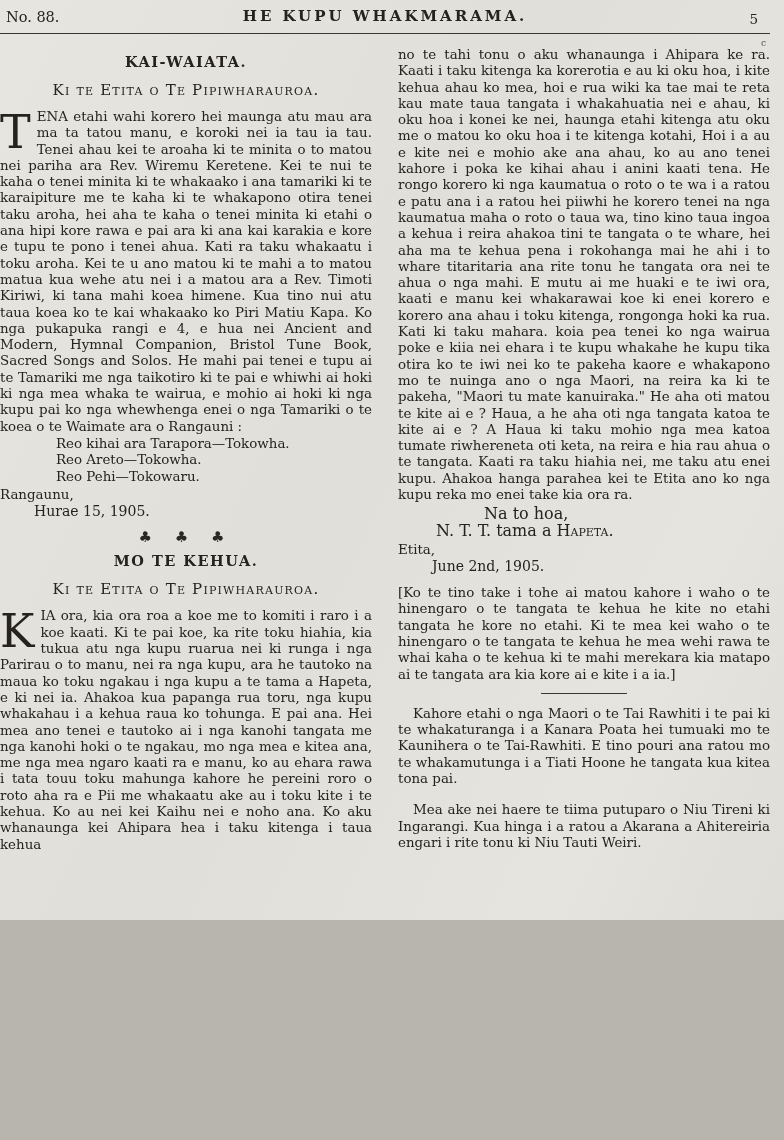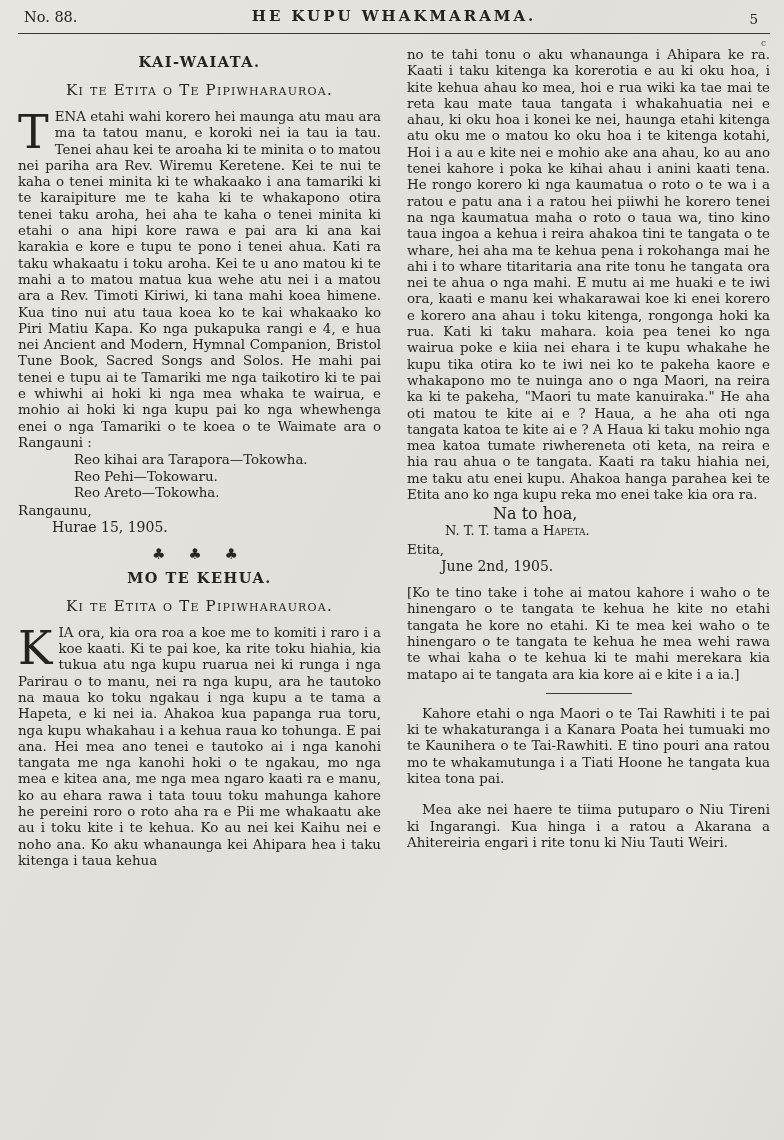--- a/index.html
+++ b/index.html
@@ -3,22 +3,22 @@
 <meta charset="utf-8">
 <style>
   * { margin:0; padding:0; box-sizing:border-box; }
   html,body { width:784px; height:1140px; }
   body {
     font-family:"DejaVu Serif","Liberation Serif",serif;
     background:#b8b5af;
   }
   .page {
     position:relative;
-    width:784px; height:1140px;
-    padding:7px 14px 0 18px;
+    width:784px; height:920px;
+    padding:7px 14px 0 0;
     background:linear-gradient(115deg,#e7e5e0 0%,#e1dfda 45%,#e6e4df 80%,#deddd8 100%);
     color:#26231e;
     overflow:hidden;
   }
   
   .masthead { position:relative; height:22px; }
   .issue { position:absolute; left:6px; top:2px; font-size:14.5px; }
   .title  { position:absolute; left:0; right:0; top:0; text-align:center;
             font-size:15px; font-weight:bold; letter-spacing:3px; }
   .pageno { position:absolute; right:12px; top:4px; font-size:13.5px; }
@@ -36,21 +36,21 @@
                 letter-spacing:1.2px; margin-bottom:10px; }
   .justified { font-size:13.4px; line-height:16.3px; text-align:justify; }
   .dropcap { float:left; font-size:46px; line-height:40px; padding:3px 6px 0 0; }
   .verse { margin:1px 0 1px 56px; font-size:13.4px; line-height:16.3px; }
   .place { font-size:13.4px; line-height:16.3px; margin-top:2px; }
   .date  { font-size:14px; line-height:16.3px; margin-left:34px; }
   .clubs { text-align:center; font-size:15px; letter-spacing:9px;
            margin:9px 0 4px; color:#2b2823; }
   
   .signoff    { font-size:16px; line-height:16.6px; margin:3px 0 0 86px; }
-  .signature  { font-size:13px; line-height:16.6px; margin-left:38px; }
+  .signature  { font-size:16px; line-height:16.6px; margin-left:38px; }
   .sc { font-variant:small-caps; }
   .note { margin-top:11px; }
   .short-rule { width:86px; border-top:1.5px solid #3a3732; margin:10px auto 12px; }
   .indent { text-indent:15px; }
   .spaced { margin-top:15px; }
 </style>
 </head>
 <body>
 
 <div class="page">
@@ -67,22 +67,22 @@
   <div class="columns">
 
     <div class="col">
       <h2 class="article-heading">KAI-WAIATA.</h2>
       <div class="salutation">Ki te Etita o Te Pipiwharauroa.</div>
 
       <p class="justified"><span class="dropcap">T</span><span>ENA etahi wahi korero hei maunga atu mau ara ma ta tatou manu, e koroki nei ia tau ia tau. Tenei ahau kei te aroaha ki te minita o to matou nei pariha ara Rev. Wiremu Keretene. Kei te nui te kaha o tenei minita ki te whakaako i ana tamariki ki te karaipiture me te kaha ki te whakapono otira tenei taku aroha, hei aha te kaha o tenei minita ki etahi o ana hipi kore rawa e pai ara ki ana kai karakia e kore e tupu te pono i tenei ahua. Kati ra taku whakaatu i toku aroha. Kei te u ano matou ki te mahi a to matou matua kua wehe atu nei i a matou ara a Rev. Timoti Kiriwi, ki tana mahi koea himene. Kua tino nui atu taua koea ko te kai whakaako ko Piri Matiu Kapa. Ko nga pukapuka rangi e 4, e hua nei Ancient and Modern, Hymnal Companion, Bristol Tune Book, Sacred Songs and Solos. He mahi pai tenei e tupu ai te Tamariki me nga taikotiro ki te pai e whiwhi ai hoki ki nga mea whaka te wairua, e mohio ai hoki ki nga kupu pai ko nga whewhenga enei o nga Tamariki o te koea o te Waimate ara o Rangauni :</span></p>
 
       <div class="verse">
         <div>Reo kihai ara Tarapora—Tokowha.</div>
+        <div>Reo Areto—Tokowha.</div>
         <div>Reo Pehi—Tokowaru.</div>
-        <div>Reo Areto—Tokowha.</div>
       </div>
 
       <div class="place">Rangaunu,</div>
       <div class="date">Hurae 15, 1905.</div>
 
       <div class="clubs">♣ ♣ ♣</div>
 
       <h2 class="article-heading">MO TE KEHUA.</h2>
       <div class="salutation">Ki te Etita o Te Pipiwharauroa.</div>
 

